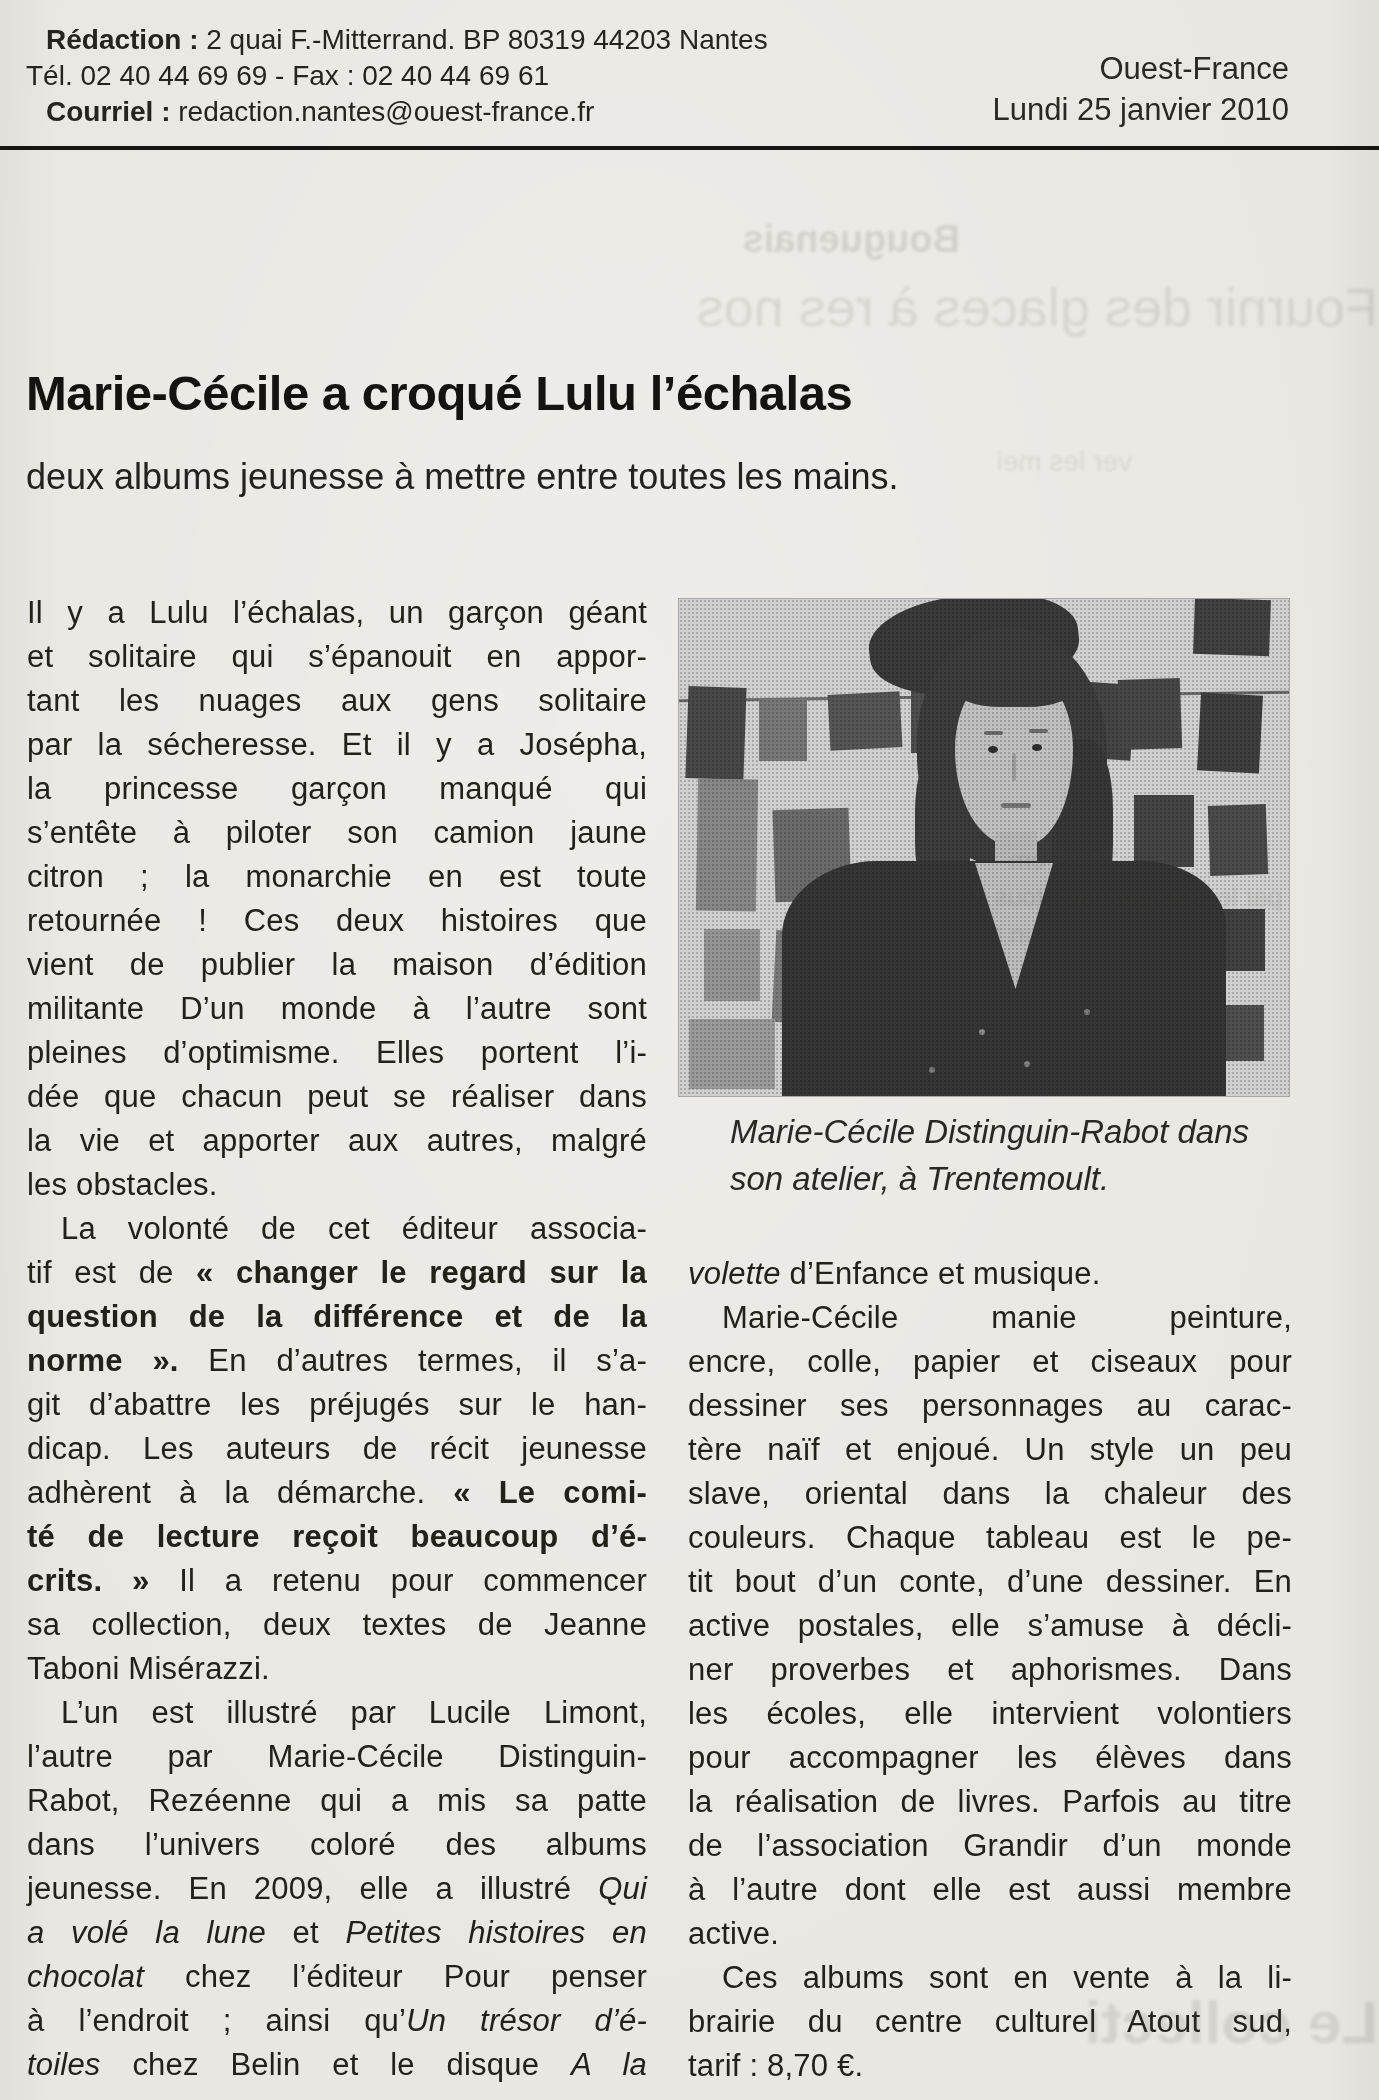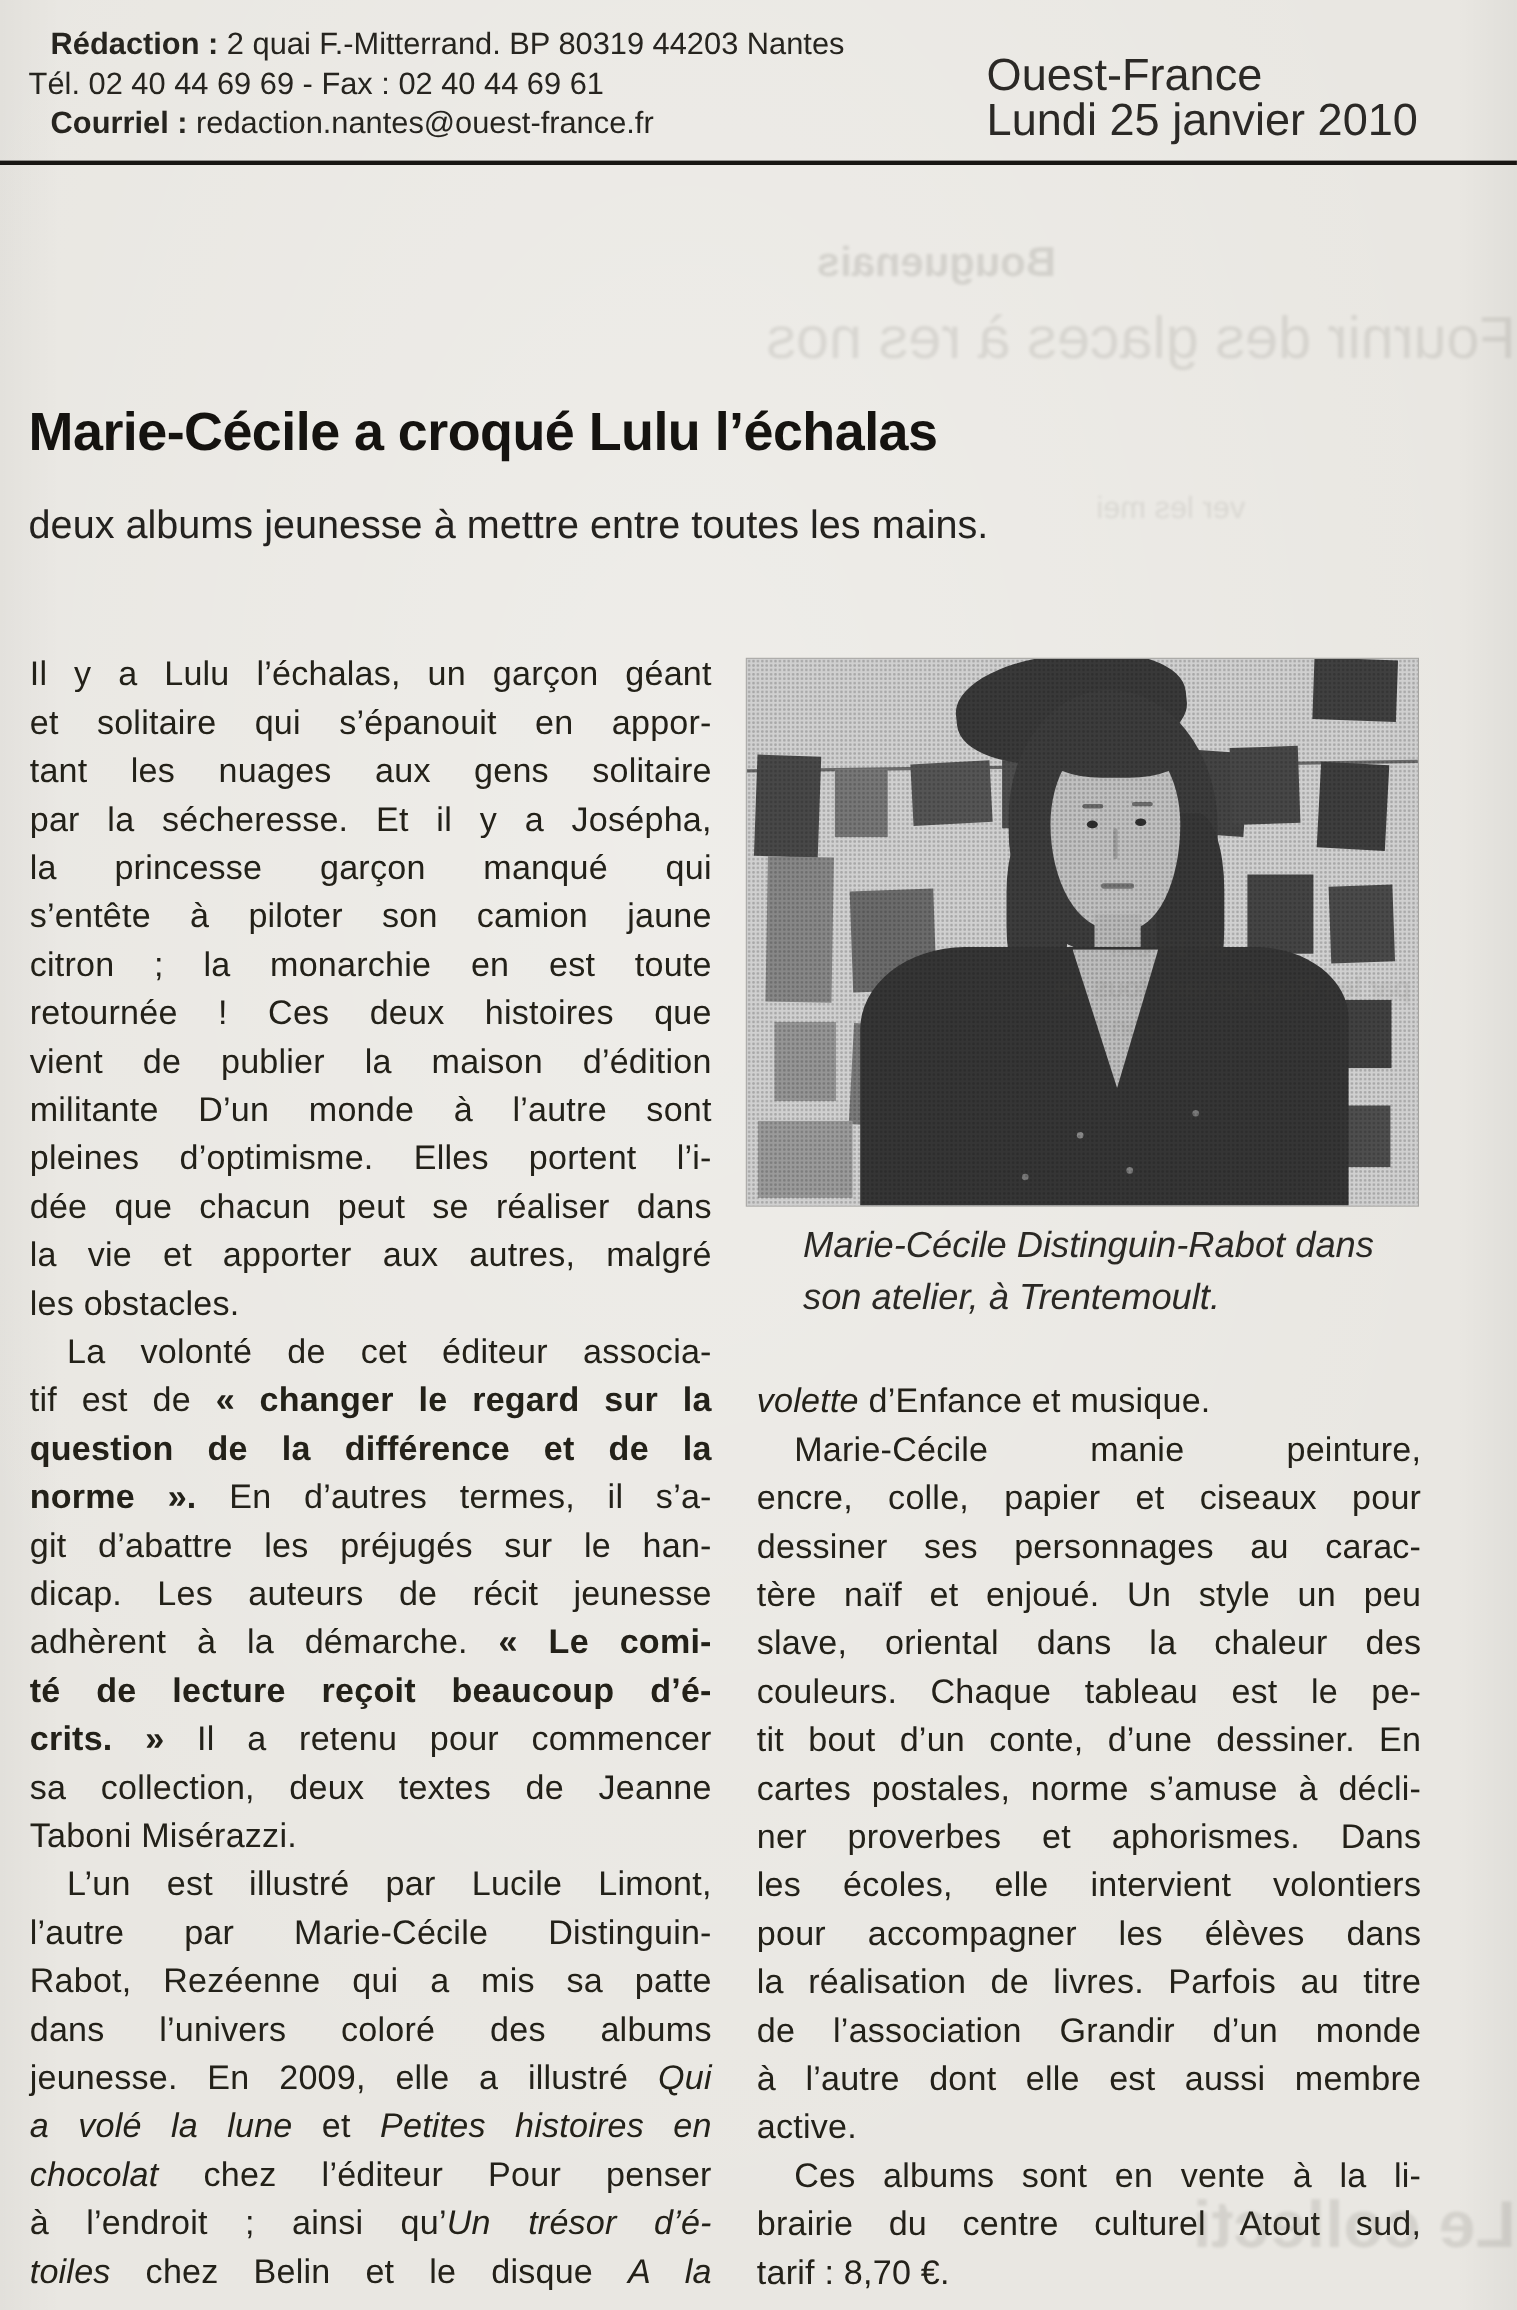--- a/index.html
+++ b/index.html
@@ -3,21 +3,21 @@
 <meta charset="utf-8">
 <style>
   html,body{margin:0;padding:0;}
   body{width:1379px;height:2100px;background:#e9e7e2;font-family:"Liberation Sans",sans-serif;color:#211f1c;position:relative;overflow:hidden;}
   #page{position:absolute;inset:0;background:
     radial-gradient(ellipse at 45% 35%, rgba(255,255,255,.25), rgba(0,0,0,0) 70%),
     linear-gradient(90deg, rgba(0,0,0,.03), rgba(0,0,0,0) 4%, rgba(0,0,0,0) 96%, rgba(0,0,0,.04));}
   
   #masthead-left{position:absolute;left:26px;top:22px;font-size:28px;line-height:36px;color:#26241f;}
   #masthead-left b{font-weight:700;margin-left:20px;}
-  #masthead-right{position:absolute;right:90px;top:48px;text-align:left;font-size:41px;line-height:41px;color:#2b2926;}
+  #masthead-right{position:absolute;right:90px;top:48px;text-align:right;font-size:31px;line-height:41px;color:#2b2926;}
   #rule{position:absolute;left:0;top:146px;width:1379px;height:4px;background:#181613;}
   
   #title{position:absolute;left:26px;top:365px;width:1200px;font-size:49px;font-weight:700;letter-spacing:-.5px;color:#151310;}
   #subtitle{position:absolute;left:26px;top:450px;width:1050px;font-size:36px;line-height:53px;color:#24221f;}
   
   .col{position:absolute;font-size:31px;line-height:44px;color:#232119;letter-spacing:.2px;}
   #col-left{left:27px;top:591px;width:620px;}
   #col-right{left:688px;top:1252px;width:604px;}
   .line{text-align:justify;text-align-last:justify;}
   .line.pend{text-align-last:left;}
@@ -92,21 +92,21 @@
     </div>
   <div id="col-right" class="col">
       <div class="line pend"><span class="ri">volette</span><span> d’Enfance et musique.</span></div>
       <div class="line ind"><span>Marie-Cécile manie peinture,</span></div>
       <div class="line"><span>encre, colle, papier et ciseaux pour</span></div>
       <div class="line"><span>dessiner ses personnages au carac-</span></div>
       <div class="line"><span>tère naïf et enjoué. Un style un peu</span></div>
       <div class="line"><span>slave, oriental dans la chaleur des</span></div>
       <div class="line"><span>couleurs. Chaque tableau est le pe-</span></div>
       <div class="line"><span>tit bout d’un conte, d’une dessiner. En</span></div>
-      <div class="line"><span>cartes postales, norme s’amuse à décli-</span></div>
+      <div class="line"><span>active postales, elle s’amuse à décli-</span></div>
       <div class="line"><span>ner proverbes et aphorismes. Dans</span></div>
       <div class="line"><span>les écoles, elle intervient volontiers</span></div>
       <div class="line"><span>pour accompagner les élèves dans</span></div>
       <div class="line"><span>la réalisation de livres. Parfois au titre</span></div>
       <div class="line"><span>de l’association Grandir d’un monde</span></div>
       <div class="line"><span>à l’autre dont elle est aussi membre</span></div>
       <div class="line pend"><span>active.</span></div>
       <div class="line ind"><span>Ces albums sont en vente à la li-</span></div>
       <div class="line"><span>brairie du centre culturel Atout sud,</span></div>
       <div class="line pend"><span>tarif : 8,70 €.</span></div>

